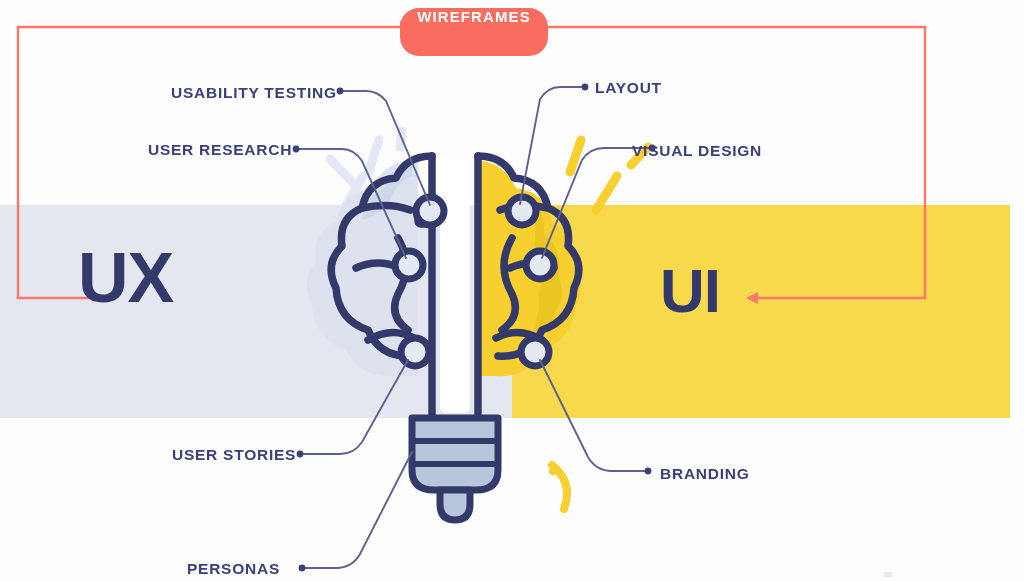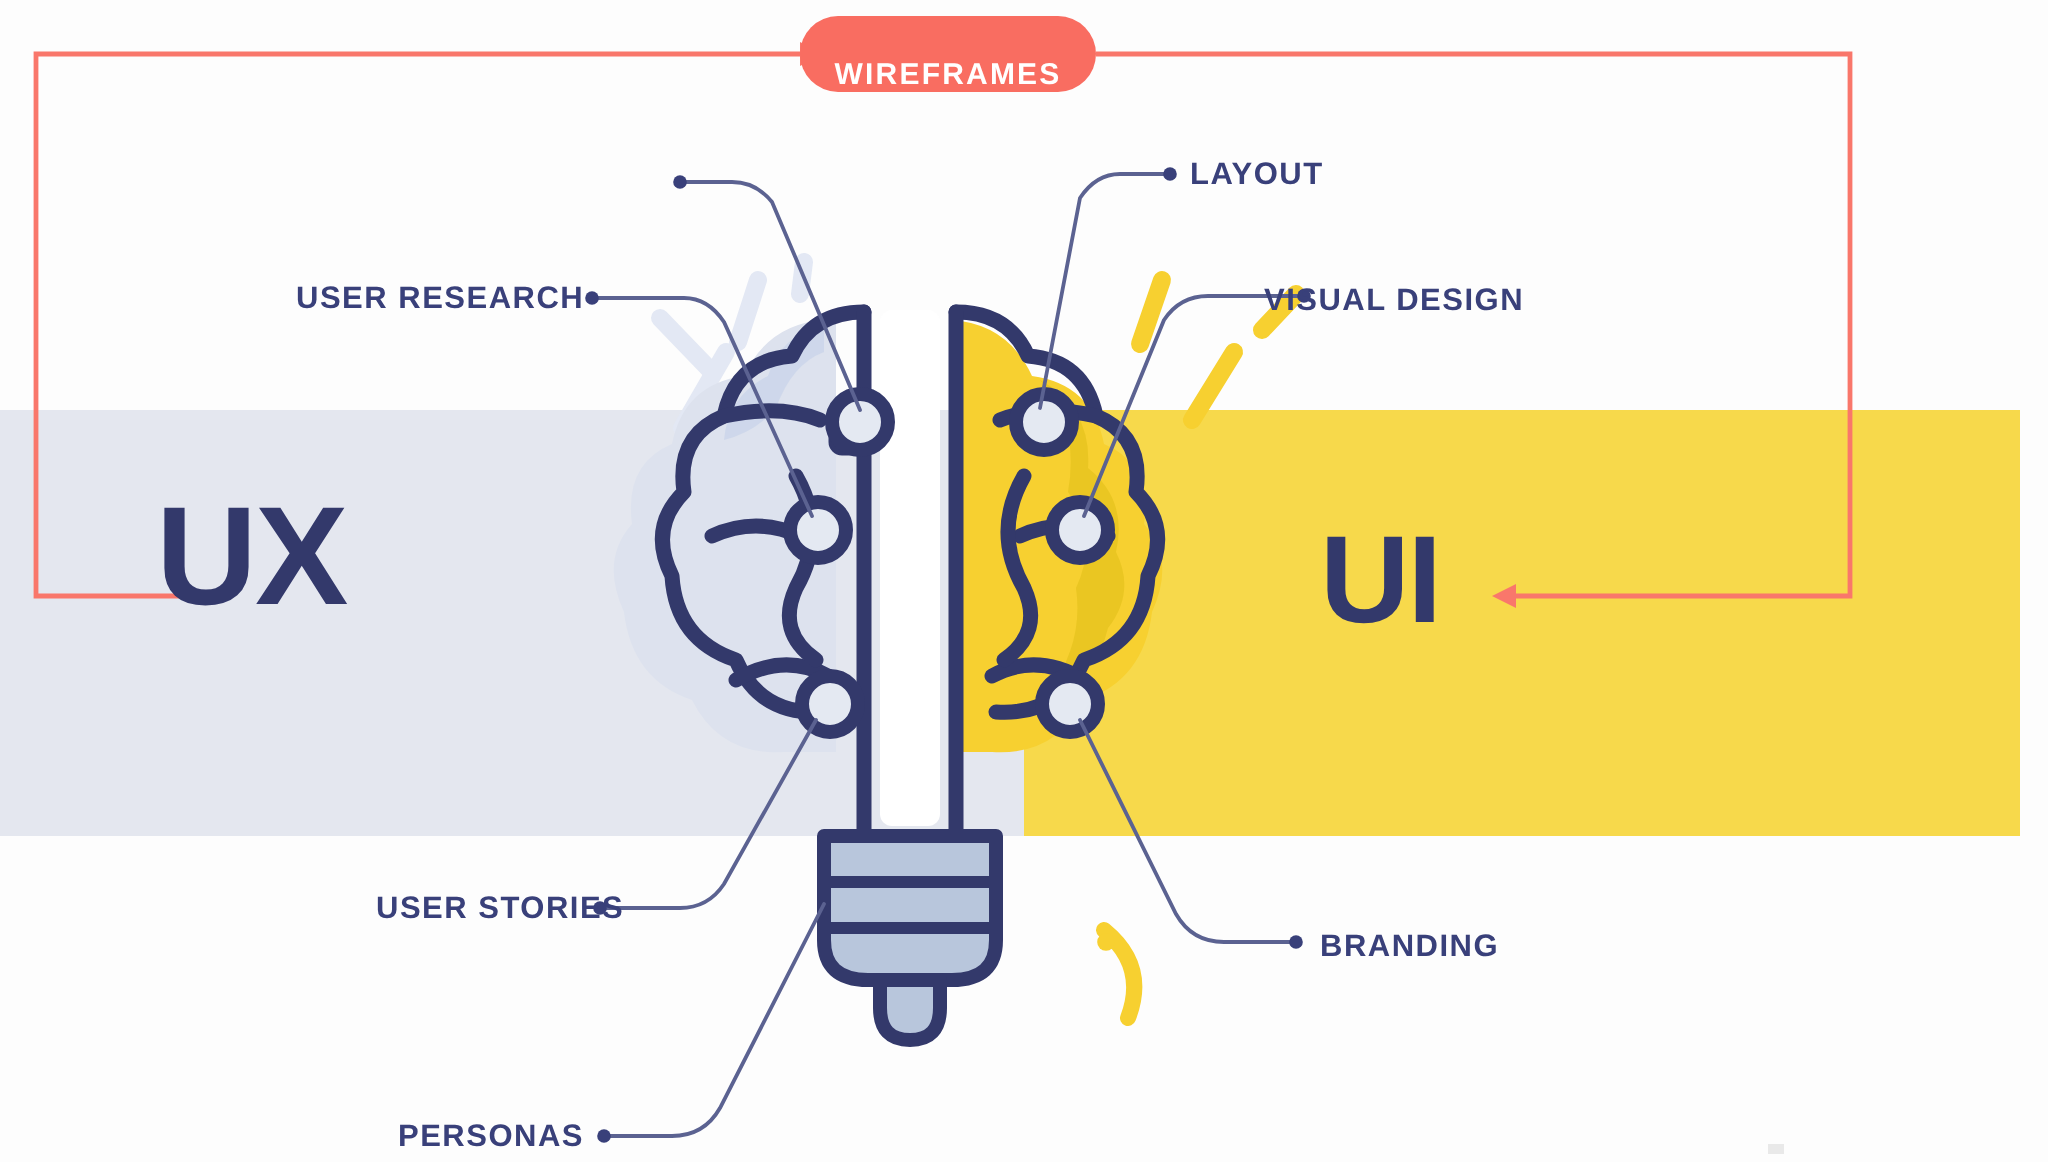--- a/index.html
+++ b/index.html
@@ -41,25 +41,25 @@
     height: 581px;
     pointer-events: none;
   }
 
   
   .pill {
     position: absolute;
     left: 400px;
     top: 8px;
     width: 148px;
-    height: 38px;
+    height: 48px;
     border-radius: 19px;
     background: #f96d61;
     display: flex;
-    align-items: flex-end;
+    align-items: flex-start;
     justify-content: center;
     box-sizing: border-box;
   }
   .pill span {
     color: #ffffff;
     font-size: 15px;
     font-weight: bold;
     letter-spacing: 1.1px;
   }
 
@@ -89,22 +89,22 @@
     position: absolute;
     font-weight: bold;
     font-size: 15.5px;
     color: #39407a;
     letter-spacing: 0.75px;
     white-space: nowrap;
   }
 
   .lbl-usability   { left: 171px; top: 84px; }
   .lbl-research    { left: 148px; top: 141px; }
-  .lbl-stories     { left: 188px; top: 446px; }
-  .lbl-personas    { left: 199px; top: 560px; }
+  .lbl-stories     { left: 172px; top: 446px; }
+  .lbl-personas    { left: 187px; top: 560px; }
   .lbl-layout      { left: 595px; top: 79px; }
   .lbl-visual      { left: 632px; top: 142px; }
   .lbl-branding    { left: 660px; top: 465px; }
 
   
   .leadersvg, .artsvg {
     position: absolute;
     left: 0; top: 0;
     width: 1024px;
     height: 581px;
@@ -225,20 +225,21 @@
     </g>
   </svg>
 
   <div class="pill">
     <span>WIREFRAMES</span>
   </div>
 
   <div class="bigtitle ux">UX</div>
   <div class="bigtitle ui">UI</div>
 
+  <div class="label lbl-usability">USABILITY TESTING</div>
   <div class="label lbl-research">USER RESEARCH</div>
   <div class="label lbl-stories">USER STORIES</div>
   <div class="label lbl-personas">PERSONAS</div>
   <div class="label lbl-layout">LAYOUT</div>
   <div class="label lbl-visual">VISUAL DESIGN</div>
   <div class="label lbl-branding">BRANDING</div>
 
   <div class="bottom-mark"></div>
 </div>
 

